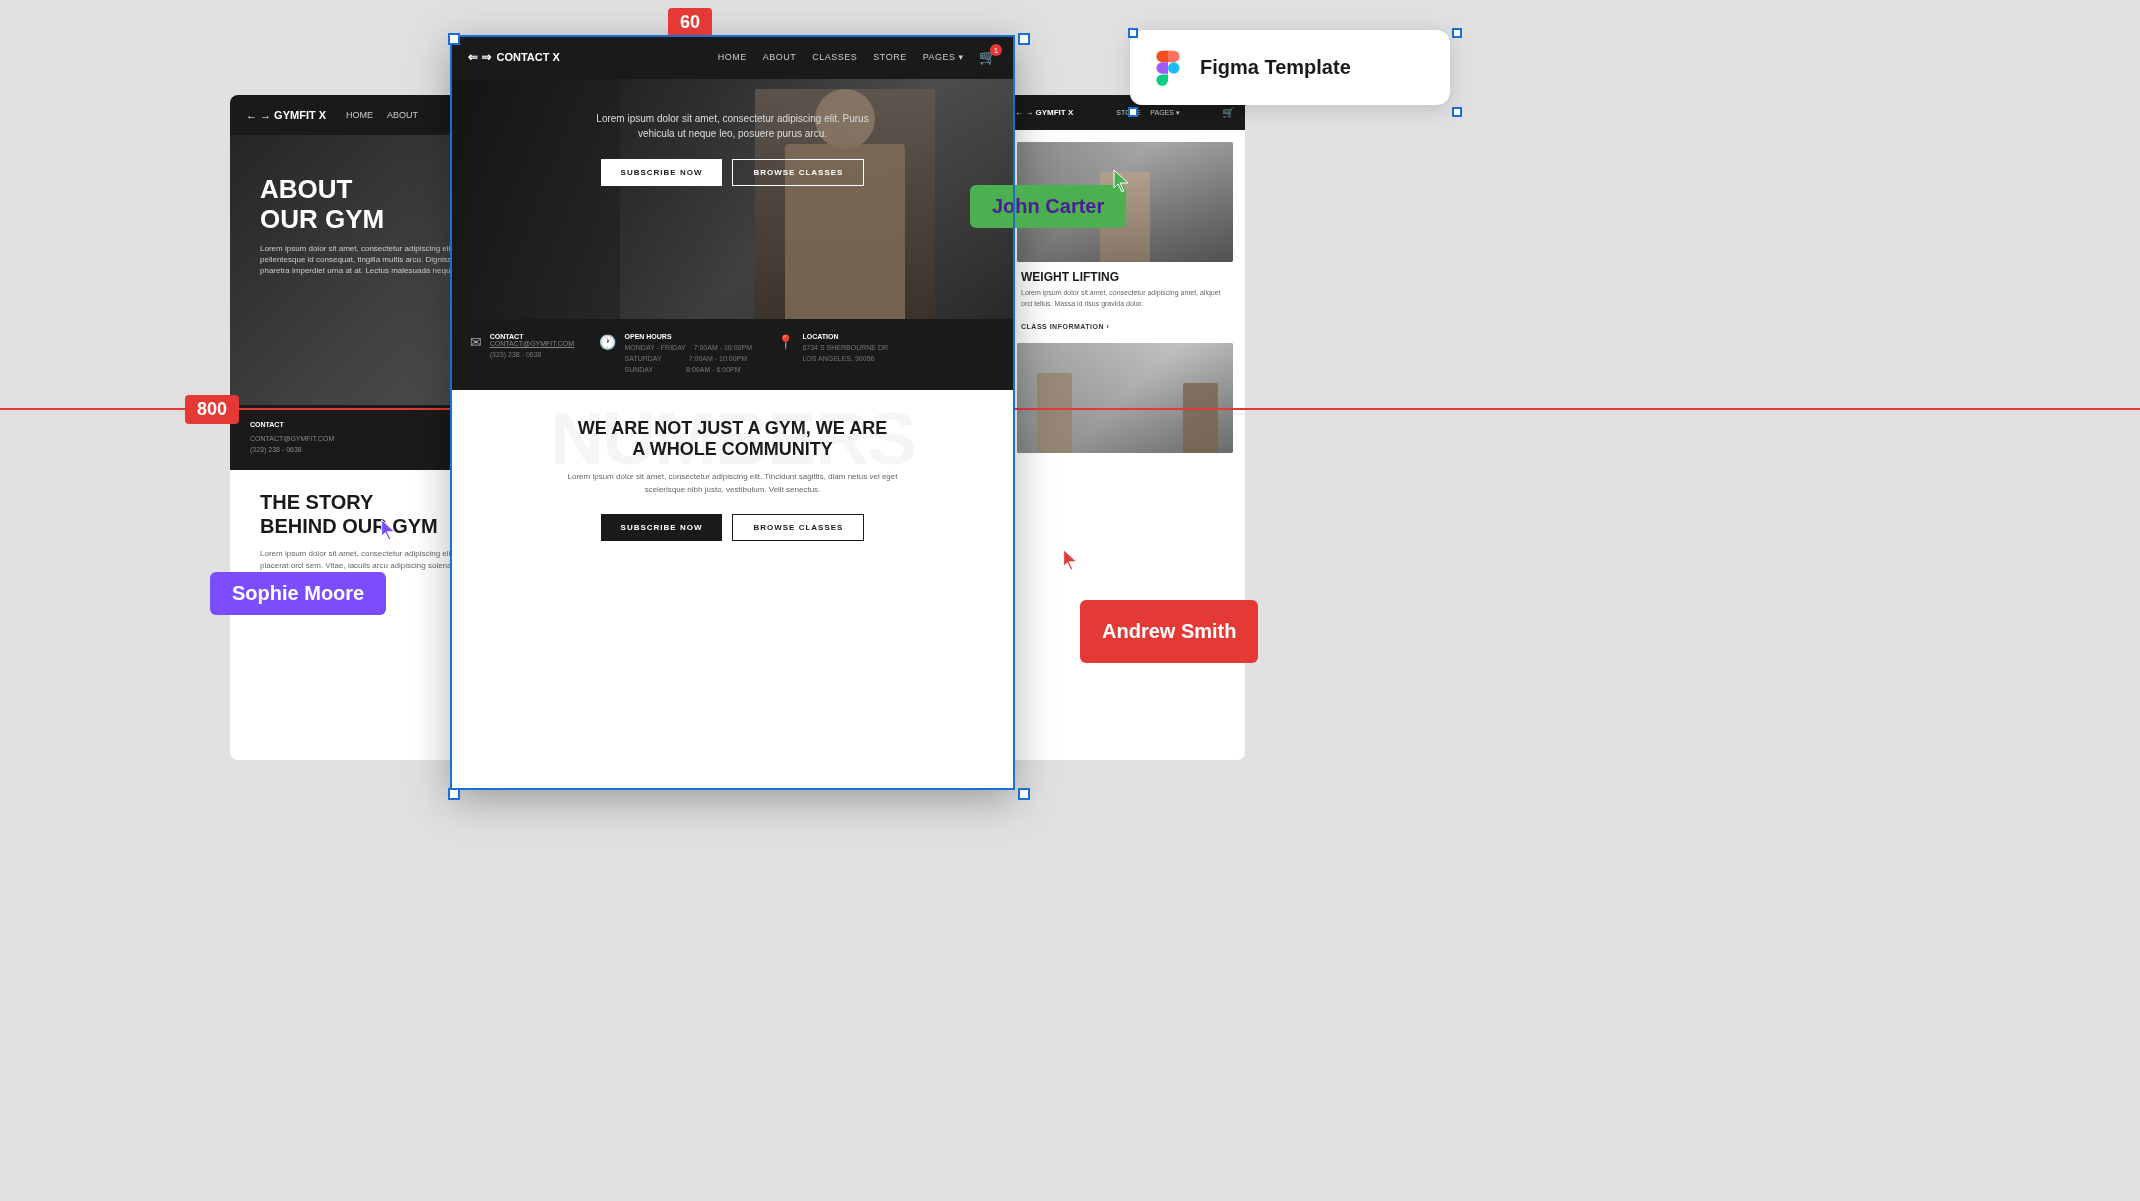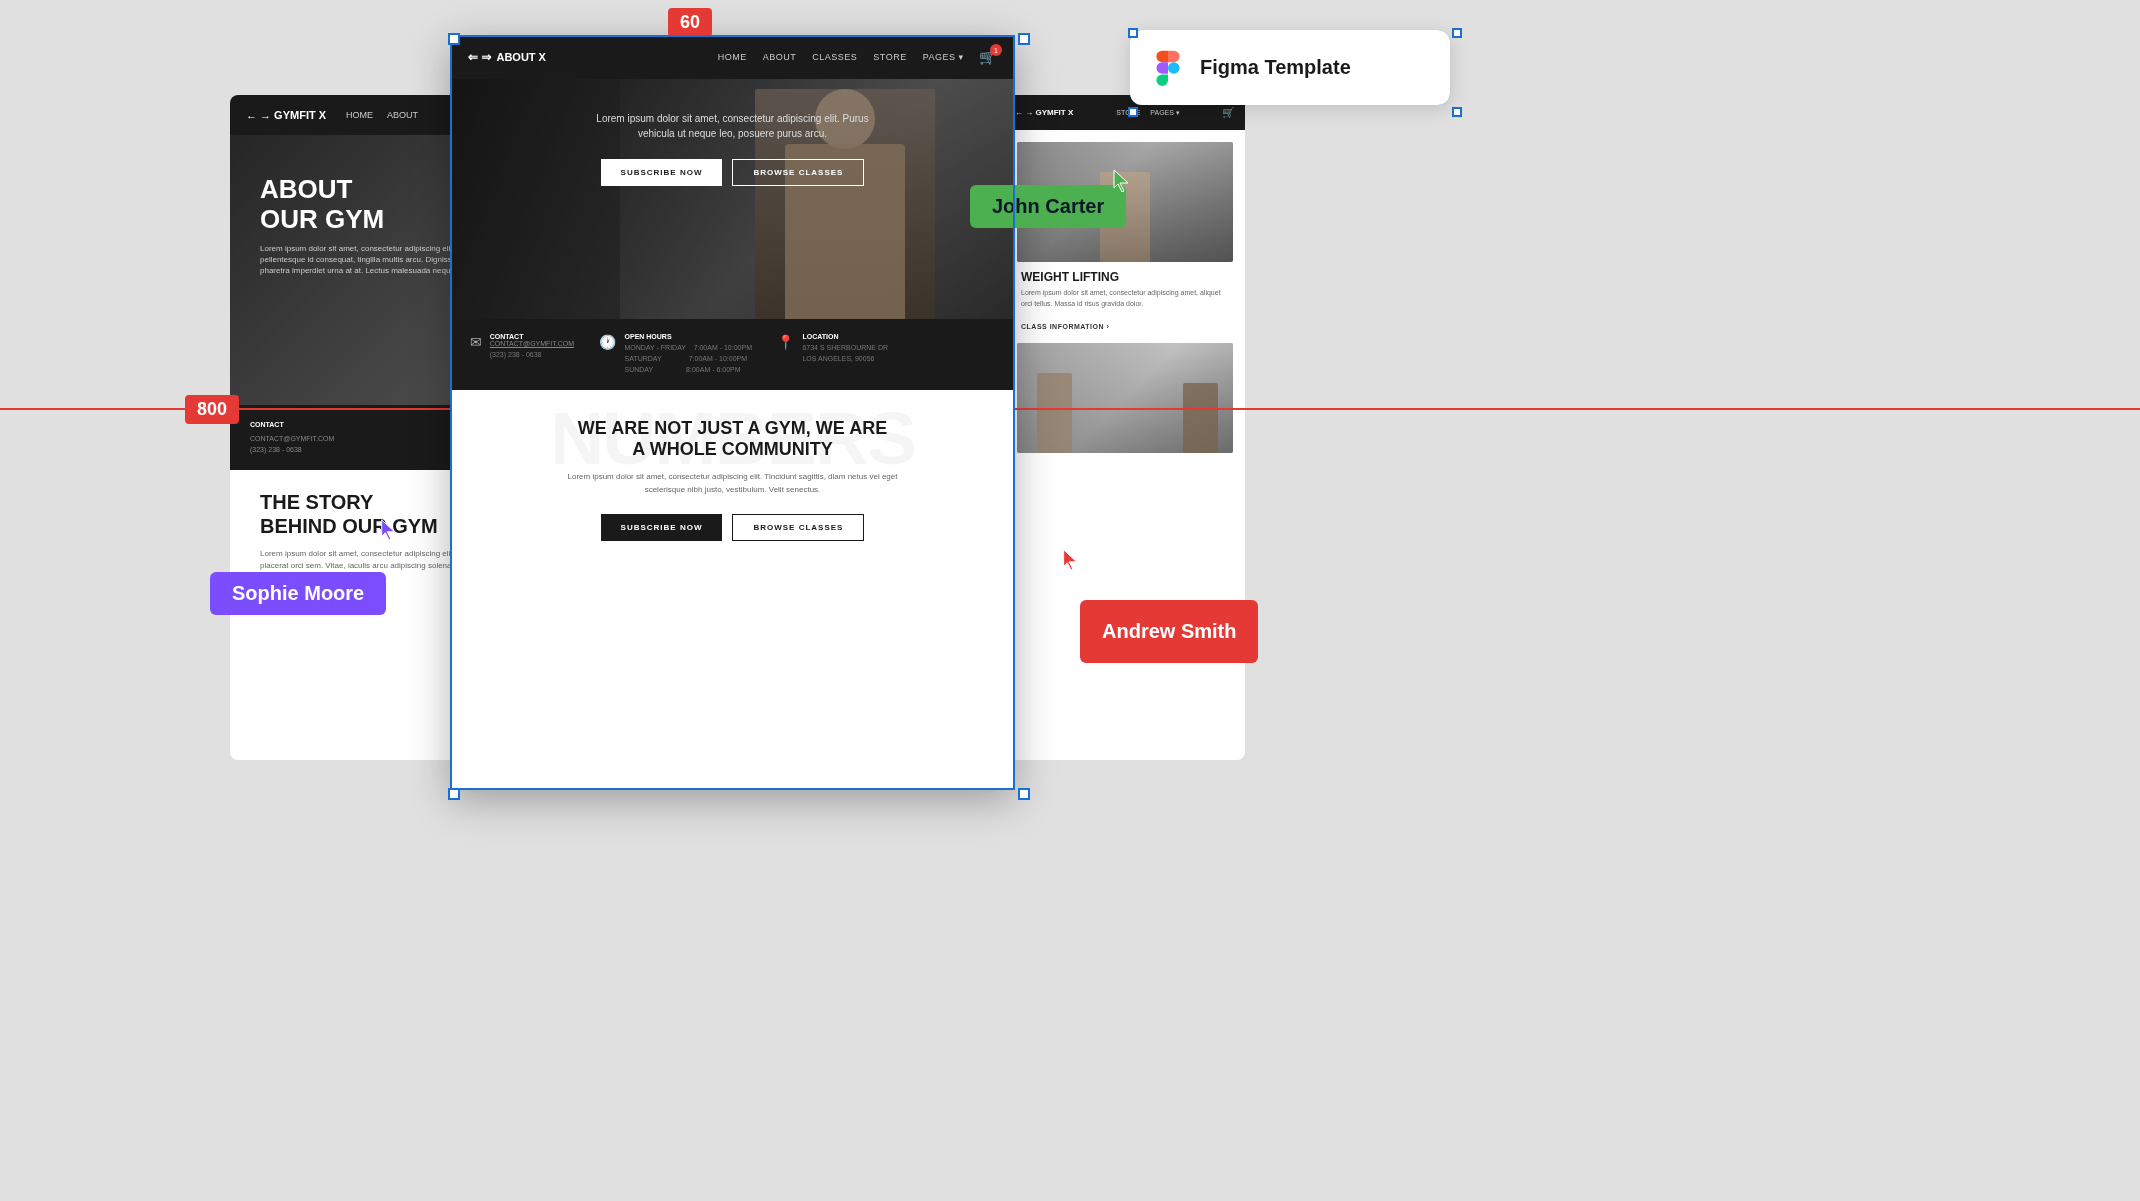--- a/index.html
+++ b/index.html
@@ -562,21 +562,21 @@
       pointer-events: none;
       border-radius: 12px;
     }
 
     
     .john-badge {
       position: absolute;
       top: 185px;
       left: 970px;
       background: #4caf50;
-      color: #0f172a;
+      color: #4c1d95;
       font-size: 20px;
       font-weight: bold;
       padding: 10px 22px;
       border-radius: 6px;
       z-index: 20;
       white-space: nowrap;
     }
 
     
     .sophie-badge {
@@ -695,21 +695,21 @@
 <div class="selection-handle handle-tl"></div>
 <div class="selection-handle handle-tr"></div>
 <div class="selection-handle handle-bl"></div>
 <div class="selection-handle handle-br"></div>
 
 <div class="main-card">
 
   <div class="main-nav">
     <div class="main-nav-logo">
       <span class="main-nav-logo-icon">⇐ ⇒</span>
-      <span>ABOUT X</span>
+      <span>CONTACT X</span>
     </div>
     <div class="main-nav-items">
       <span class="main-nav-item">HOME</span>
       <span class="main-nav-item">ABOUT</span>
       <span class="main-nav-item">CLASSES</span>
       <span class="main-nav-item">STORE</span>
       <span class="main-nav-item">PAGES ▾</span>
       <div class="main-nav-cart">
         🛒
         <div class="cart-badge">1</div>

